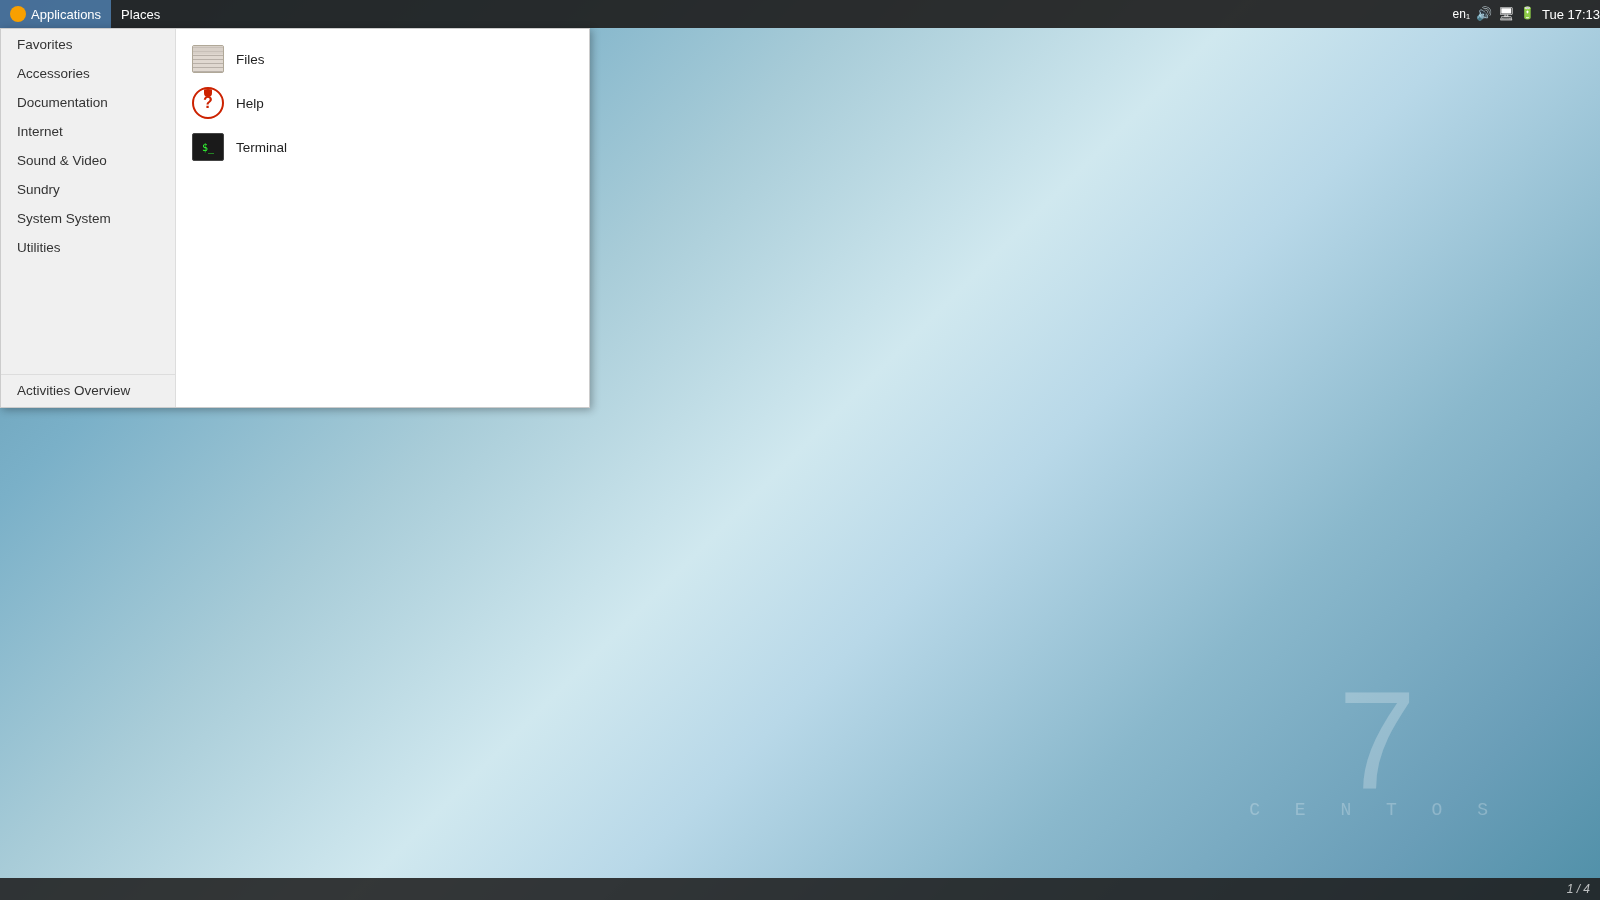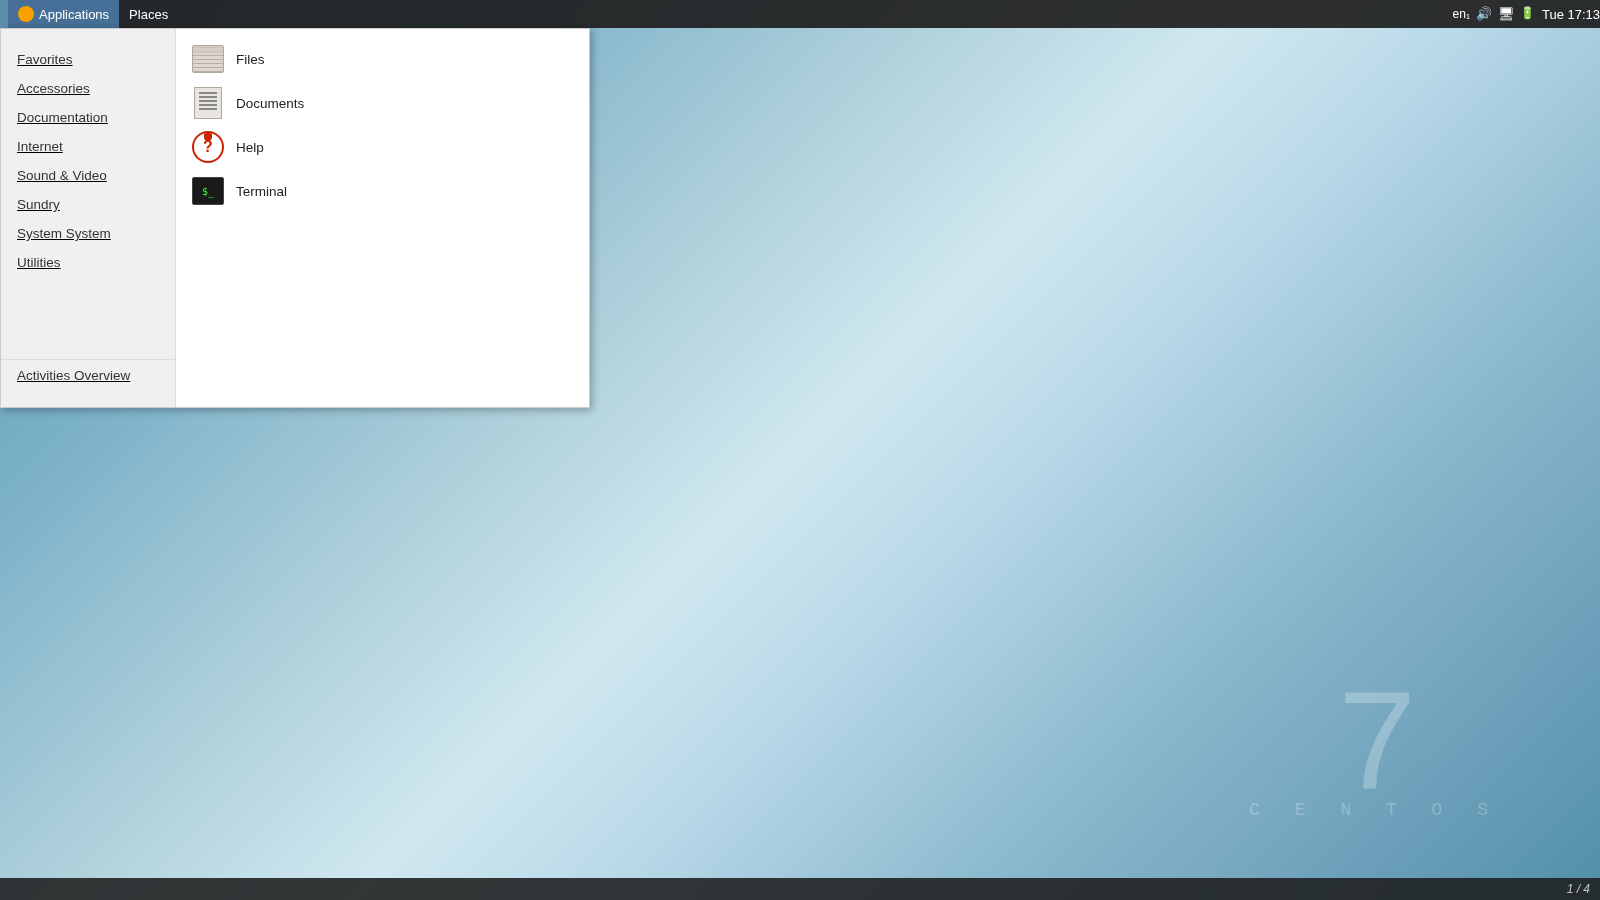--- a/index.html
+++ b/index.html
@@ -49,21 +49,21 @@
       letter-spacing: 12px;
       font-weight: 300;
       margin-top: -10px;
       font-family: Liberation Mono, monospace;
     }
 
     
     .top-panel {
       position: absolute;
       top: 0;
-      left: 8px;
+      left: 0;
       right: 0;
       height: 28px;
       background: rgba(30, 30, 30, 0.92);
       display: flex;
       align-items: center;
       z-index: 100;
     }
 
     .panel-left {
       display: flex;
@@ -138,24 +138,23 @@
       z-index: 200;
       display: flex;
       min-height: 380px;
     }
 
     
     .categories-panel {
       width: 175px;
       background: #f0f0f0;
       border-right: 1px solid #ddd;
-      padding: 16px 0;
+      padding: 1px 0;
       display: flex;
       flex-direction: column;
-      text-decoration: underline;
     }
 
     .category-item {
       padding: 7px 16px;
       cursor: pointer;
       font-size: 13.5px;
       color: #333;
     }
 
     .category-spacer {
@@ -409,26 +408,20 @@
   <div class="apps-panel">
 
 
     <div class="app-item">
       <div class="app-icon">
         <div class="files-icon"></div>
       </div>
       <span class="app-label">Files</span>
     </div>
 
-    <div class="app-item">
-      <div class="app-icon">
-        <div class="documents-icon"></div>
-      </div>
-      <span class="app-label">Documents</span>
-    </div>
 
     <div class="app-item">
       <div class="app-icon">
         <div class="help-icon">
           <div class="help-inner"></div>
         </div>
       </div>
       <span class="app-label">Help</span>
     </div>
 

